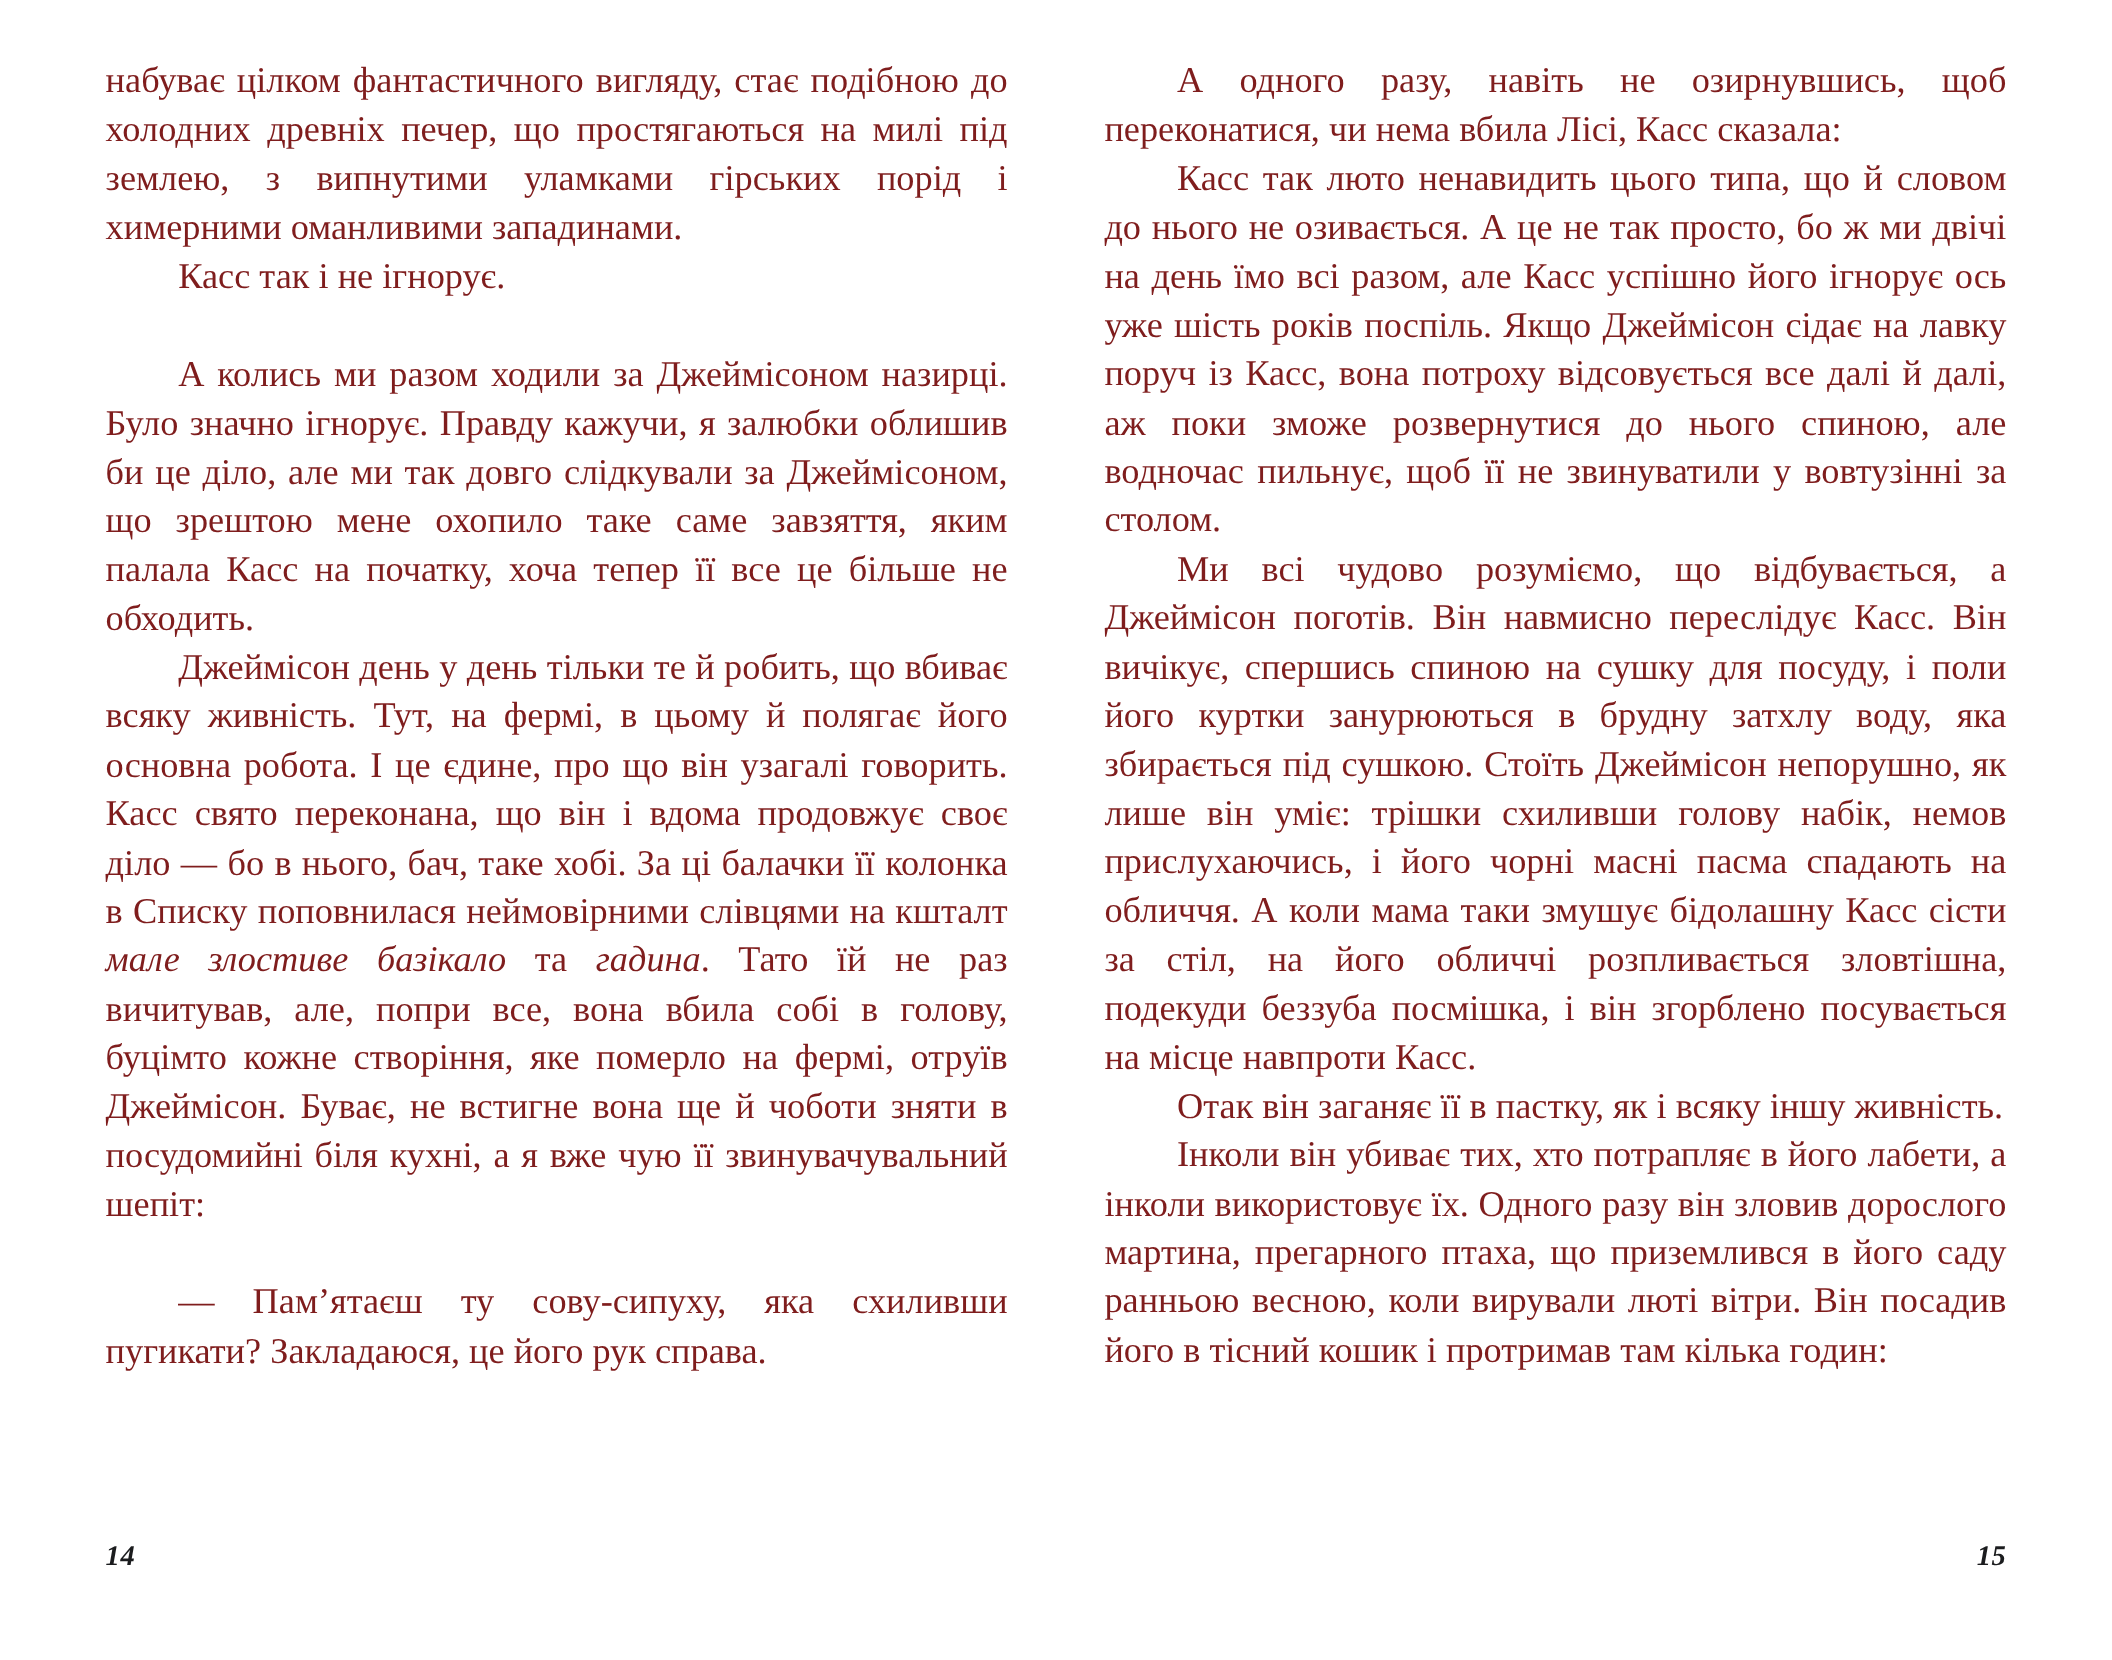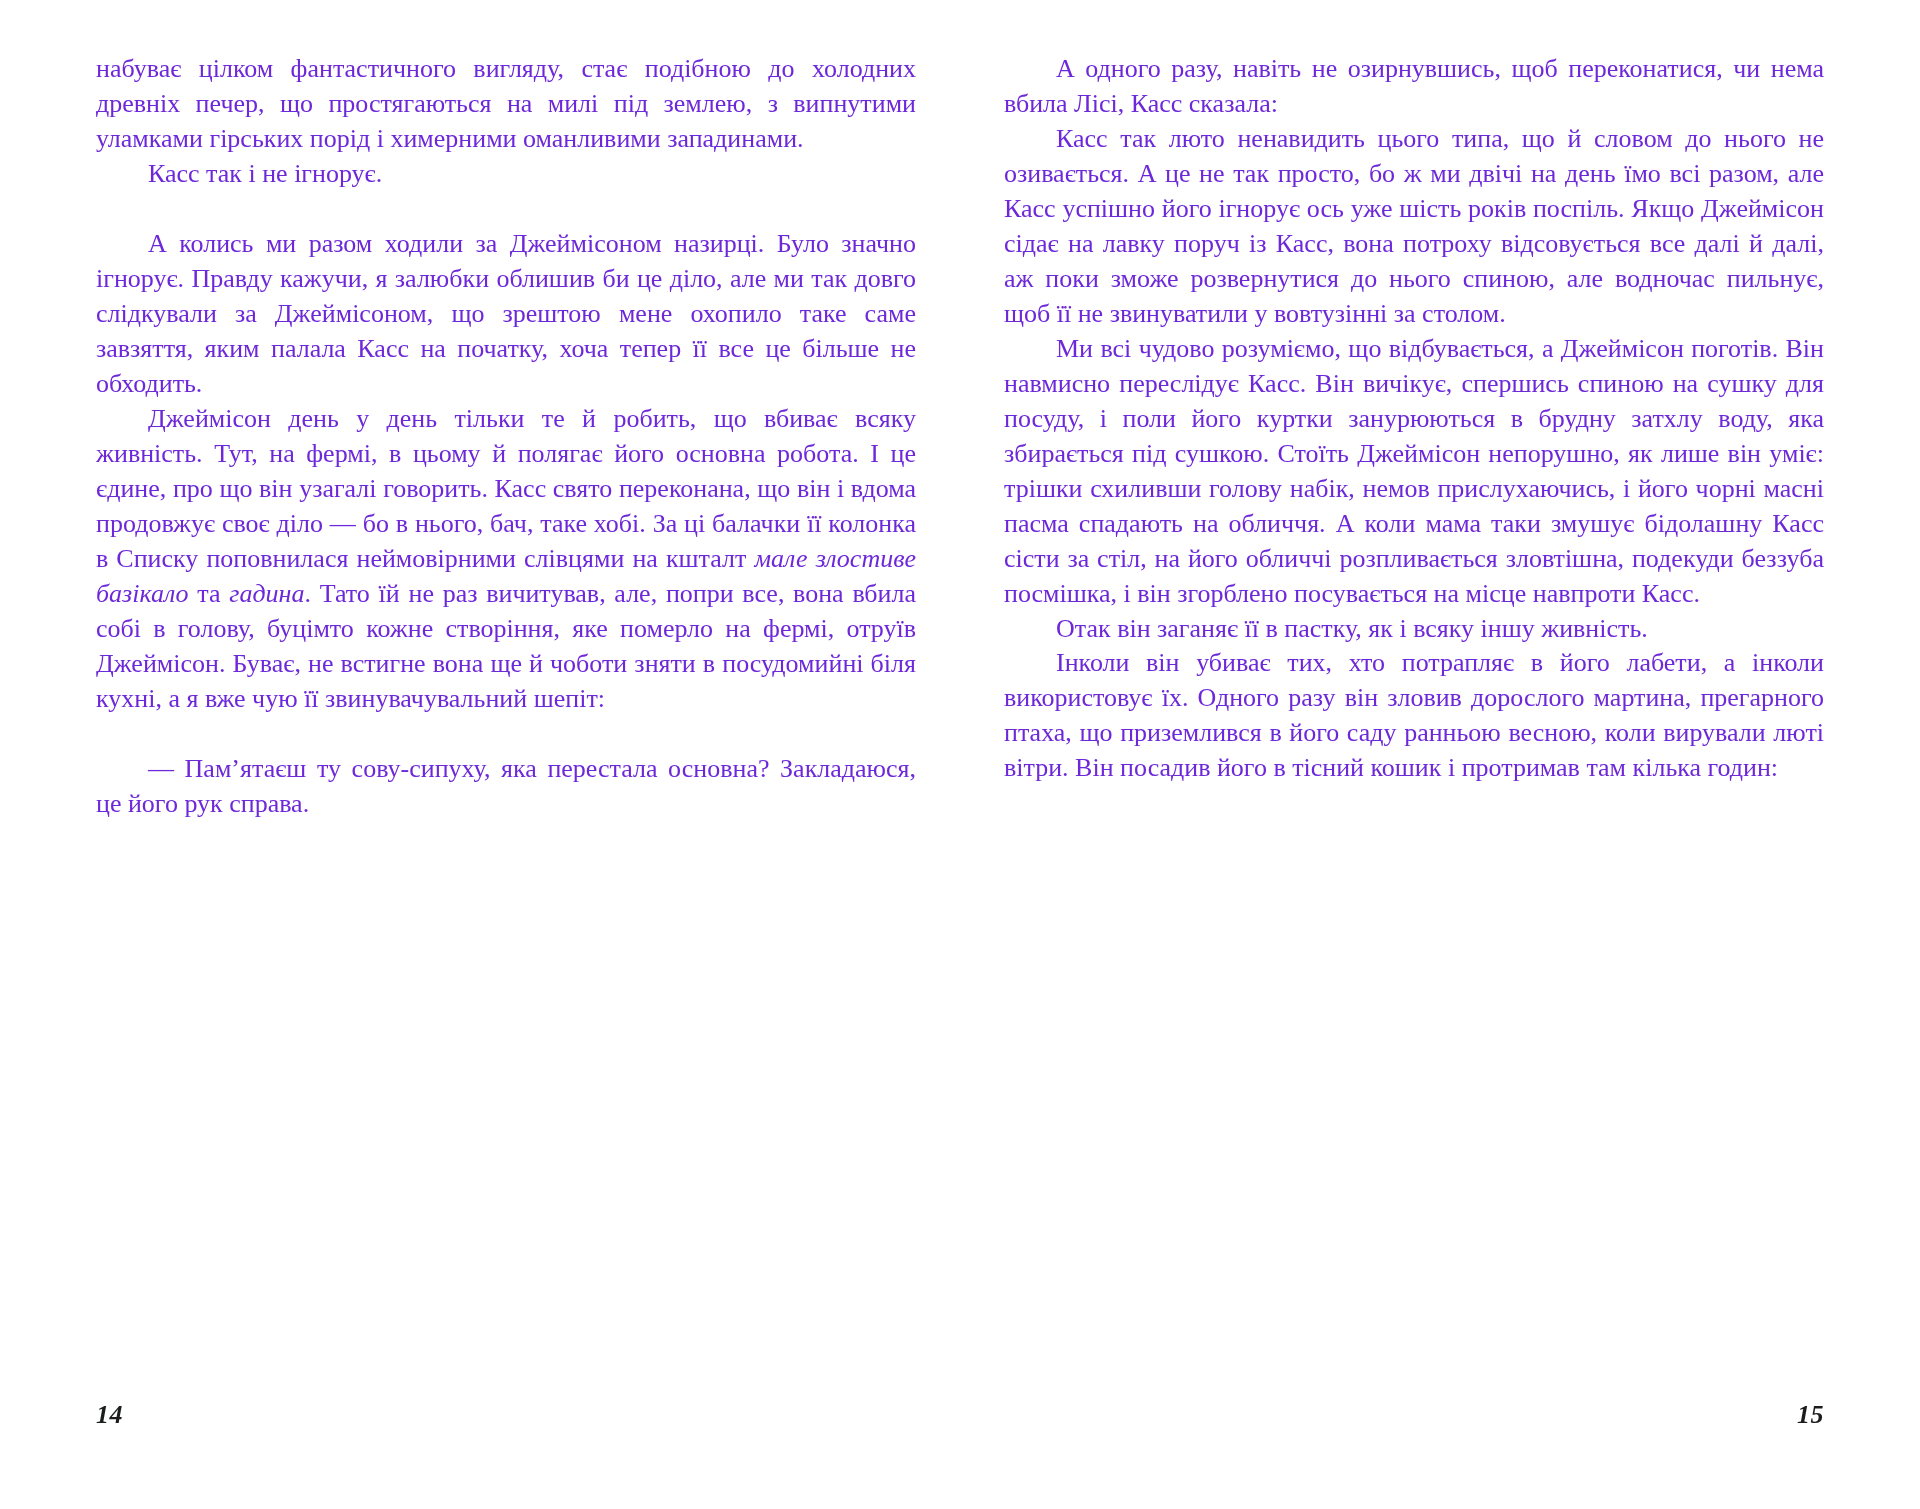--- a/index.html
+++ b/index.html
@@ -23,26 +23,26 @@
     display: flex;
     flex-direction: row;
     justify-content: space-between;
   }
   .page {
     width: 820px;
     position: relative;
     height: 1400px;
   }
   .column {
-    font-size: 26px;
+    font-size: 33px;
     line-height: 1.345;
     text-align: justify;
     text-justify: inter-word;
     hyphens: manual;
-    color: #6d28d9;
+    color: #7f1d1d;
   }
   .column p {
     margin: 0;
     text-indent: 2.0em;
   }
   .column p.noindent {
     text-indent: 0;
   }
   .column p.gap-before {
     margin-top: 1.36em;
@@ -73,21 +73,21 @@
 <div class="spread">
 
   <div class="page">
     <div class="column">
       <p class="noindent">набуває цілком фантастичного вигляду, стає подібною до холодних древніх печер, що простягаються на милі під землею, з випнутими уламками гірських порід і химерними оманливими западинами.</p>
       <p>Касс так і не ігнорує.</p>
       <p class="gap-before">А колись ми разом ходили за Джеймісоном назирці. Було значно ігнорує. Правду кажучи, я залюбки облишив би це діло, але ми так довго слідкували за Джеймісоном, що зрештою мене охопило таке саме завзяття, яким палала Касс на початку, хоча тепер її все це більше не обходить.</p>
       <p>
         <span>Джеймісон день у день тільки те й робить, що вбиває всяку живність. Тут, на фермі, в цьому й полягає його основна робота. І це єдине, про що він узагалі говорить. Касс свято переконана, що він і вдома продовжує своє діло — бо в нього, бач, таке хобі. За ці балачки її колонка в Списку поповнилася неймовірними слівцями на кшталт </span><em>мале злостиве базікало</em><span> та </span><em>гадина</em><span>. Тато їй не раз вичитував, але, попри все, вона вбила собі в голову, буцімто кожне створіння, яке померло на фермі, отруїв Джеймісон. Буває, не встигне вона ще й чоботи зняти в посудомийні біля кухні, а я вже чую її звинувачувальний шепіт:</span>
       </p>
-      <p class="gap-before">— Пам’ятаєш ту сову-сипуху, яка перестала основна? Закладаюся, це його рук справа.</p>
+      <p class="gap-before">— Пам’ятаєш ту сову-сипуху, яка схиливши пугикати? Закладаюся, це його рук справа.</p>
     </div>
     <div class="folio left">14</div>
   </div>
 
   <div class="page">
     <div class="column">
       <p>А одного разу, навіть не озирнувшись, щоб переконатися, чи нема вбила Лісі, Касс сказала:</p>
       <p>Касс так люто ненавидить цього типа, що й словом до нього не озивається. А це не так просто, бо ж ми двічі на день їмо всі разом, але Касс успішно його ігнорує ось уже шість років поспіль. Якщо Джеймісон сідає на лавку поруч із Касс, вона потроху відсовується все далі й далі, аж поки зможе розвернутися до нього спиною, але водночас пильнує, щоб її не звинуватили у вовтузінні за столом.</p>
       <p>Ми всі чудово розуміємо, що відбувається, а Джеймісон поготів. Він навмисно переслідує Касс. Він вичікує, спершись спиною на сушку для посуду, і поли його куртки занурюються в брудну затхлу воду, яка збирається під сушкою. Стоїть Джеймісон непорушно, як лише він уміє: трішки схиливши голову набік, немов прислухаючись, і його чорні масні пасма спадають на обличчя. А коли мама таки змушує бідолашну Касс сісти за стіл, на його обличчі розпливається зловтішна, подекуди беззуба посмішка, і він згорблено посувається на місце навпроти Касс.</p>
       <p>Отак він заганяє її в пастку, як і всяку іншу живність.</p>

